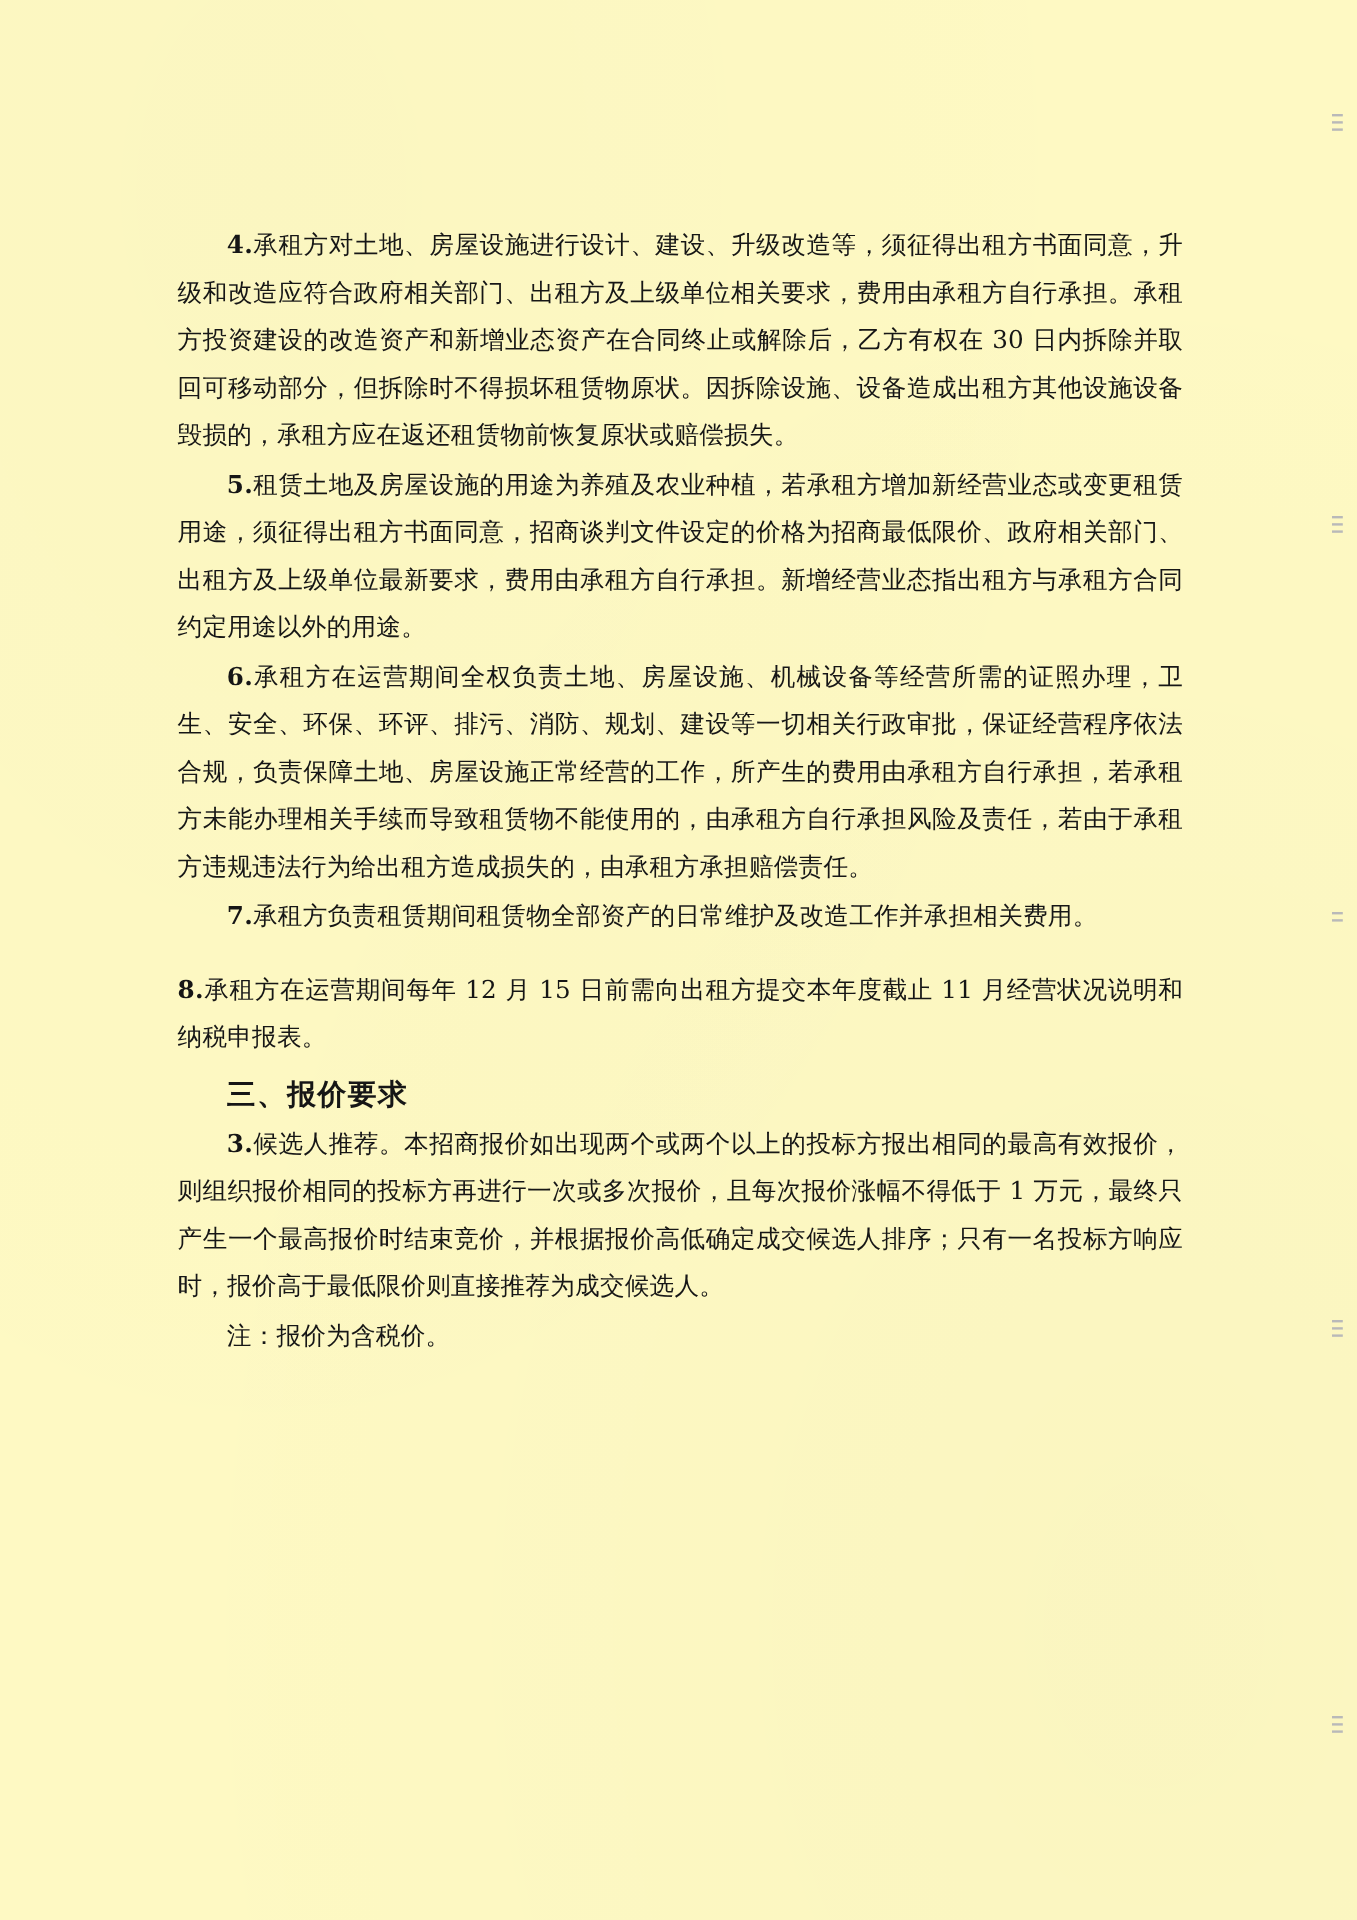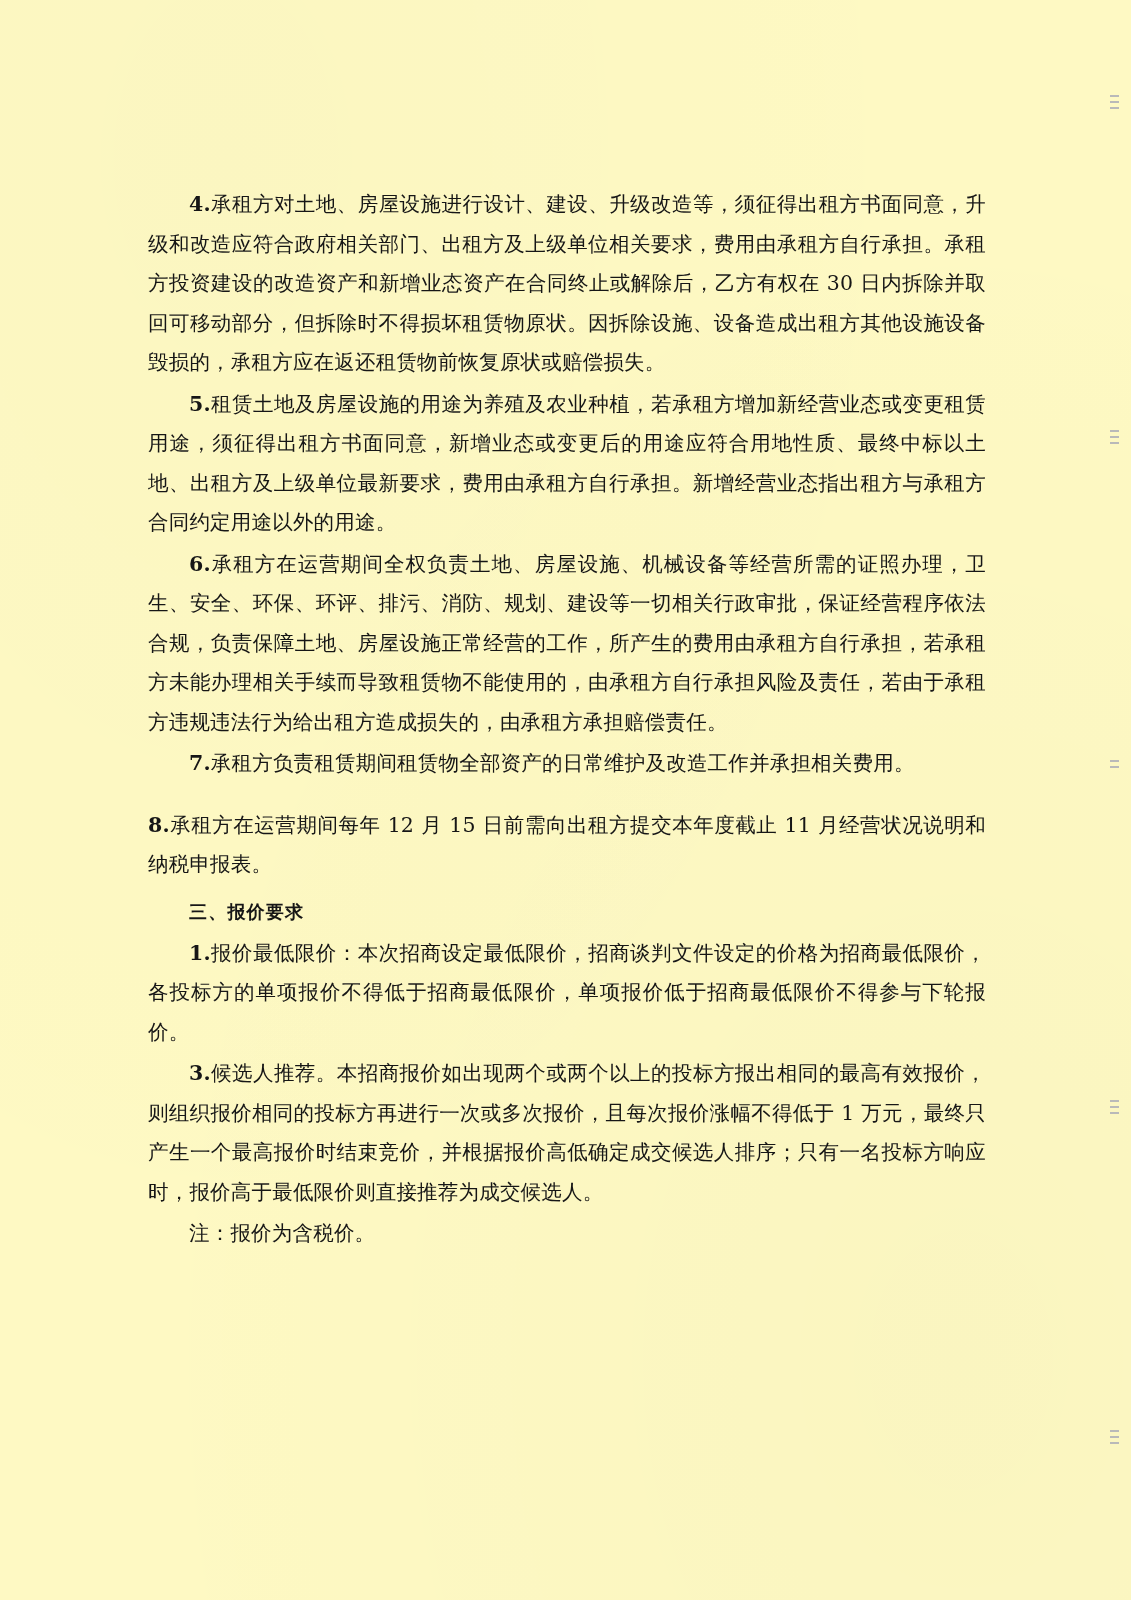--- a/index.html
+++ b/index.html
@@ -42,21 +42,21 @@
   }
   p.indent {
     text-indent: 41px;
   }
   p.noindent {
     text-indent: 0;
     margin-top: 22px;
   }
   .heading {
     margin: 6px 0 2px 0;
-    font-size: 18px;
+    font-size: 24px;
     line-height: 41px;
     font-weight: bold;
     text-indent: 41px;
     letter-spacing: 1.2px;
   }
   .num {
     font-weight: bold;
     font-family: "DejaVu Serif", "Liberation Serif", serif;
   }
   .note {
@@ -99,31 +99,30 @@
     <i style="top:1112px"></i>
     <i style="top:1430px"></i>
     <i style="top:1436px"></i>
     <i style="top:1442px"></i>
   </div>
 
   <div class="content">
 
     <p class="indent"><span class="num">4.</span><span>承租方对土地、房屋设施进行设计、建设、升级改造等，须征得出租方书面同意，升级和改造应符合政府相关部门、出租方及上级单位相关要求，费用由承租方自行承担。承租方投资建设的改造资产和新增业态资产在合同终止或解除后，乙方有权在 30 日内拆除并取回可移动部分，但拆除时不得损坏租赁物原状。因拆除设施、设备造成出租方其他设施设备毁损的，承租方应在返还租赁物前恢复原状或赔偿损失。</span></p>
 
-    <p class="indent"><span class="num">5.</span><span>租赁土地及房屋设施的用途为养殖及农业种植，若承租方增加新经营业态或变更租赁用途，须征得出租方书面同意，新增业态或变更后的用途应符合用地性质、最终中标以土地、出租方及上级单位最新要求，费用由承租方自行承担。新增经营业态指出租方与承租方合同约定用途以外的用途。</span></p>
+    <p class="indent"><span class="num">5.</span><span>租赁土地及房屋设施的用途为养殖及农业种植，若承租方增加新经营业态或变更租赁用途，须征得出租方书面同意，招商谈判文件设定的价格为招商最低限价、政府相关部门、出租方及上级单位最新要求，费用由承租方自行承担。新增经营业态指出租方与承租方合同约定用途以外的用途。</span></p>
 
     <p class="indent"><span class="num">6.</span><span>承租方在运营期间全权负责土地、房屋设施、机械设备等经营所需的证照办理，卫生、安全、环保、环评、排污、消防、规划、建设等一切相关行政审批，保证经营程序依法合规，负责保障土地、房屋设施正常经营的工作，所产生的费用由承租方自行承担，若承租方未能办理相关手续而导致租赁物不能使用的，由承租方自行承担风险及责任，若由于承租方违规违法行为给出租方造成损失的，由承租方承担赔偿责任。</span></p>
 
     <p class="indent"><span class="num">7.</span><span>承租方负责租赁期间租赁物全部资产的日常维护及改造工作并承担相关费用。</span></p>
 
     <p class="noindent"><span class="num">8.</span><span>承租方在运营期间每年 12 月 15 日前需向出租方提交本年度截止 11 月经营状况说明和纳税申报表。</span></p>
 
     <p class="heading">三、报价要求</p>
 
-    <p class="indent"><span class="num">1.</span><span>报价最低限价：本次招商设定最低限价，招商谈判文件设定的价格为招商最低限价，各投标方的单项报价不得低于招商最低限价，单项报价低于招商最低限价不得参与下轮报价。</span></p>
 
 
     <p class="indent"><span class="num">3.</span><span>候选人推荐。本招商报价如出现两个或两个以上的投标方报出相同的最高有效报价，则组织报价相同的投标方再进行一次或多次报价，且每次报价涨幅不得低于 1 万元，最终只产生一个最高报价时结束竞价，并根据报价高低确定成交候选人排序；只有一名投标方响应时，报价高于最低限价则直接推荐为成交候选人。</span></p>
 
     <p class="note">注：报价为含税价。</p>
 
 
   </div>
 </div>
 

